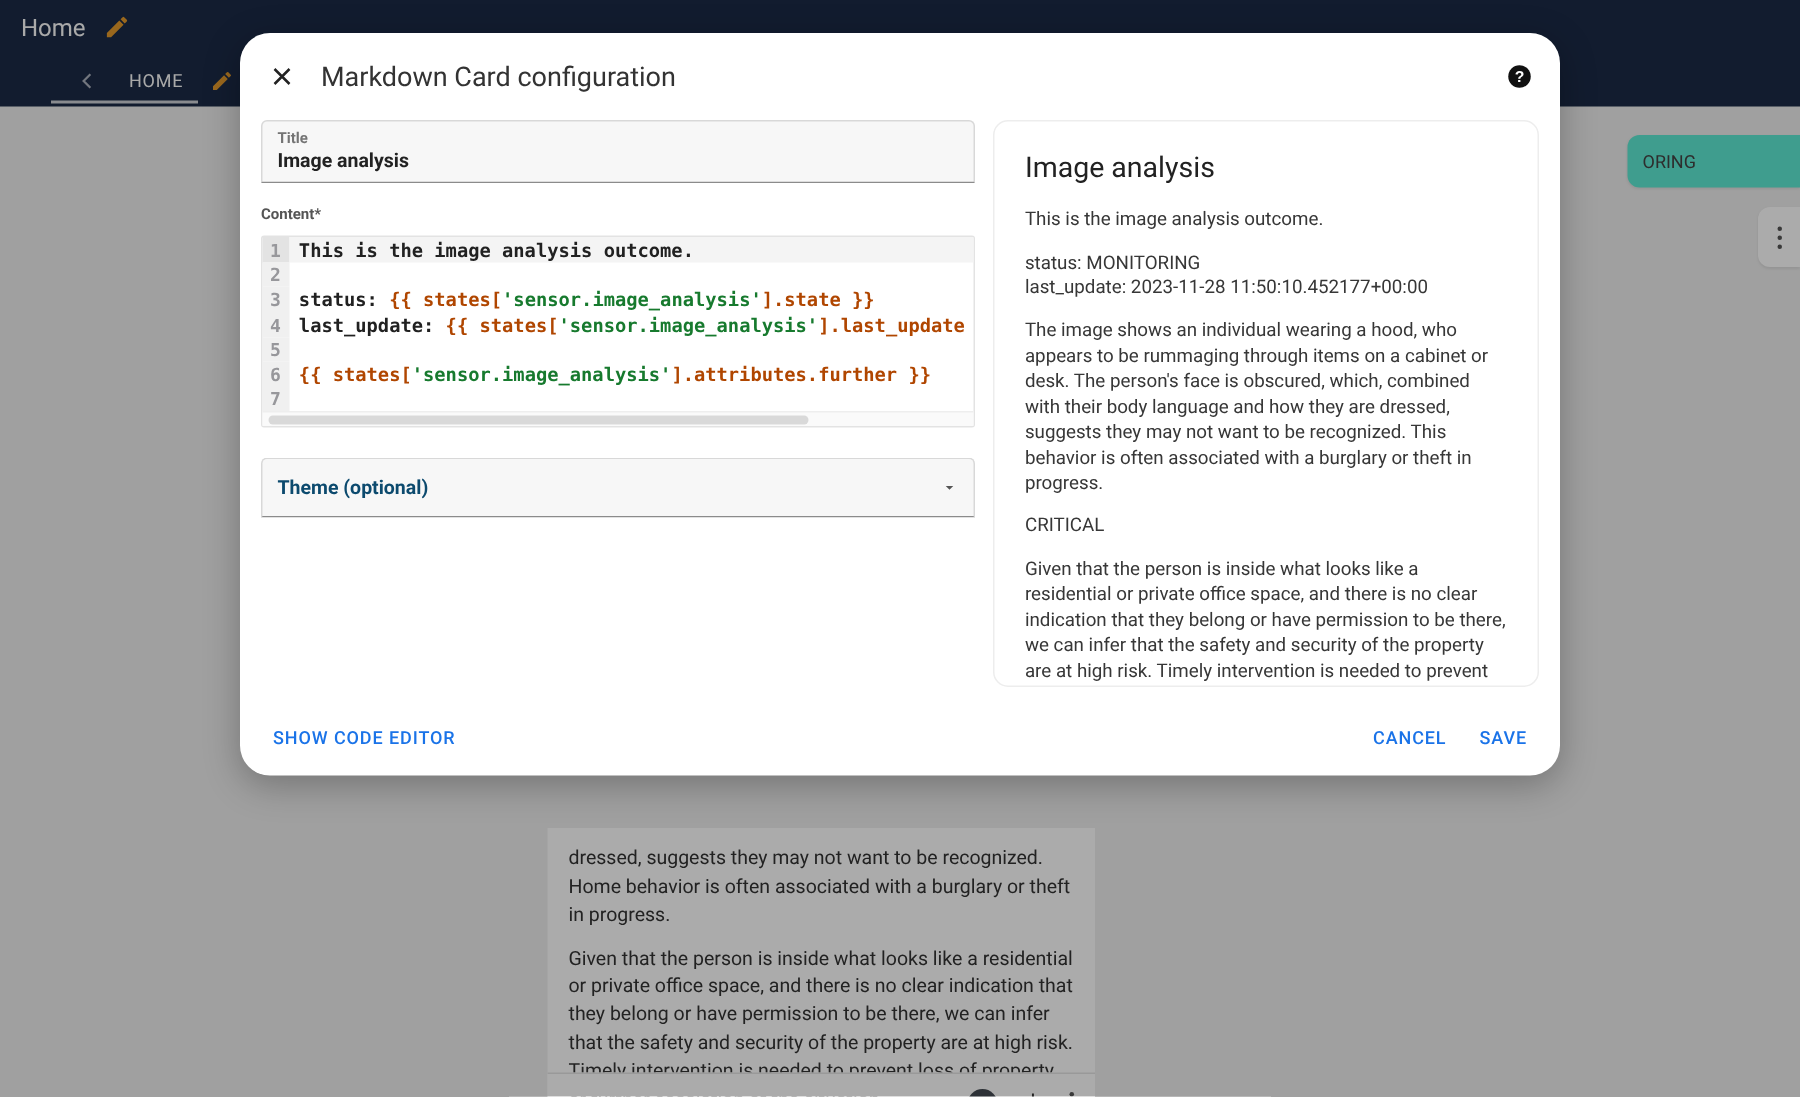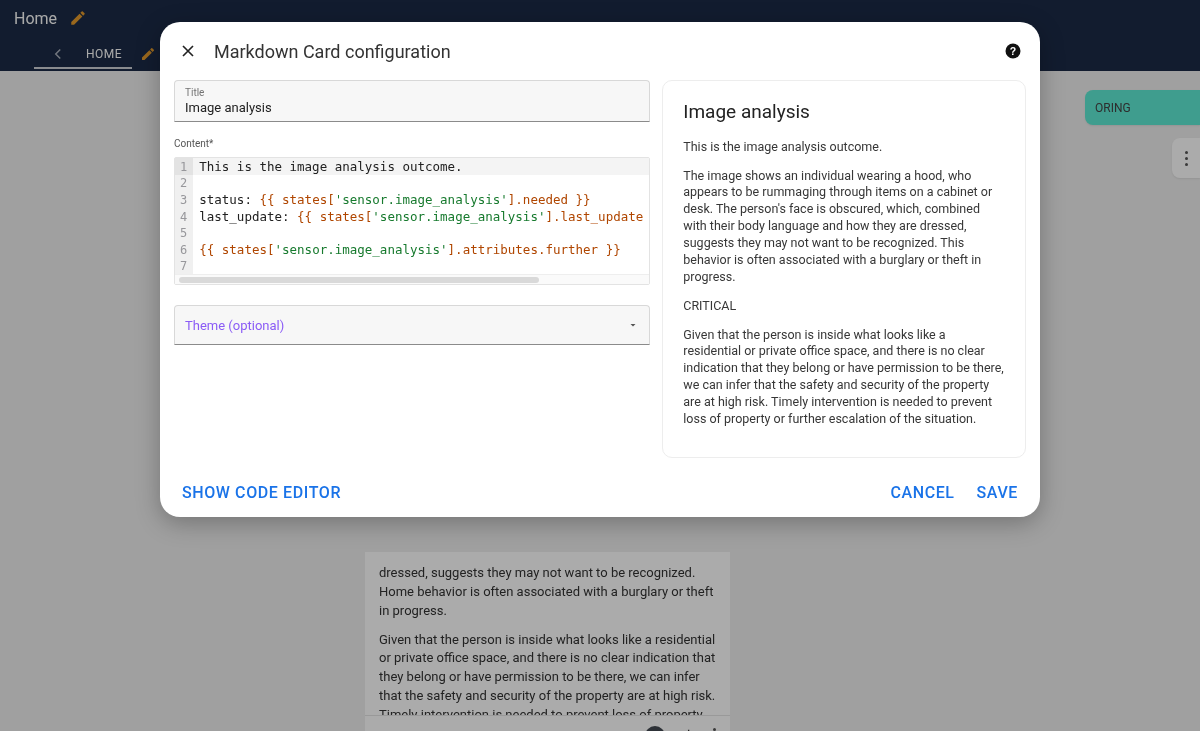--- a/index.html
+++ b/index.html
@@ -24,43 +24,43 @@
   .bg-card-footer .controls { display:flex; align-items:center; gap:18px; font-size:20px; color:#333; }
   .badge2 { width:20px; height:20px; border-radius:50%; background:#444a52; color:#fff; font-size:12px; display:flex; align-items:center; justify-content:center; }
   
   .overlay { position:absolute; inset:0; background:rgba(0,0,0,0.33); display:flex; justify-content:center; }
   .dialog { margin-top:22px; width:880px; background:#fff; border-radius:20px; box-shadow:0 6px 24px rgba(0,0,0,0.28); padding:0; display:flex; flex-direction:column; height:495px; }
   .dialog-header { display:flex; align-items:center; height:58px; padding:0 18px; position:relative; }
   .dialog-header .close { width:20px; height:20px; color:#222; margin-right:16px; cursor:pointer; }
   .dialog-header .title { font-size:18px; color:#333; font-weight:400;}
   .dialog-header .help { position:absolute; right:18px; width:18px; height:18px; }
   .dialog-body { flex:1; display:flex; padding:0 14px; gap:12px; overflow:hidden; }
-  .left-pane { flex:1; display:flex; flex-direction:column; }
+  .left-pane { flex:1; display:flex; flex-direction:column;font-weight:bold; }
   .title-field { border:1px solid #d8d8d8; background:#f7f7f7; border-radius:4px 4px 0 0; border-bottom-color:#8b8b8b; padding:6px 10px 6px 10px; margin-bottom:16px; }
   .title-field .lbl { font-size:10px; color:#747474; }
   .title-field .val { font-size:13px; color:#222; margin-top:2px; }
   .content-label { font-size:10px; color:#555; margin-bottom:8px; }
   .editor { border:1px solid #e3e3e3; border-radius:2px; font-family:ui-monospace,Menlo,Consolas,monospace; font-size:12.5px; position:relative; }
   .editor table { border-collapse:collapse; width:100%; }
   .editor td.gut { width:14px; background:#f0f0f0; color:#97979b; text-align:right; padding:1px 5px; font-size:12px; user-select:none; border-right:1px solid transparent;}
   .editor td.code { padding:1px 6px; white-space:nowrap; }
   .editor tr.active td.gut { background:#e3e3e3; }
   .editor tr.active td.code { background:#f4f4f4; }
   .editor .scroll { height:10px; background:#fafafa; border-top:1px solid #eee; position:relative; }
   .editor .scroll .thumb { position:absolute; left:4px; top:2px; height:6px; width:360px; background:#d9d9d9; border-radius:3px; }
   .code .tmpl { color:#b04600; }
   .code .str { color:#177a2e; }
-  .theme-field { margin-top:20px; border:1px solid #d8d8d8; background:#f7f7f7; border-radius:4px 4px 0 0; border-bottom-color:#8b8b8b; height:40px; display:flex; align-items:center; justify-content:space-between; padding:0 10px; font-size:13px; color:#8b5cf6; }
+  .theme-field { margin-top:20px; border:1px solid #d8d8d8; background:#f7f7f7; border-radius:4px 4px 0 0; border-bottom-color:#8b8b8b; height:40px; display:flex; align-items:center; justify-content:space-between; padding:0 10px; font-size:13px; color:#0c4a6e; }
   .theme-field .chev { color:#555;}
   .right-pane { width:385px; }
   .preview-card { border:1px solid #ededed; border-radius:10px; padding:18px 20px 14px 20px; height:378px; overflow:hidden; font-size:12.5px; color:#373737; line-height:1.35;}
   .preview-card h3 { font-size:19px; font-weight:400; color:#222; margin-bottom:14px;}
   .preview-card p { margin-bottom:12px; }
   .dialog-footer { height:50px; display:flex; align-items:center; justify-content:space-between; padding:0 22px; }
-  .dialog-footer .link { color:#1a73e8; font-size:16px; font-weight:500; letter-spacing:0.6px;}
+  .dialog-footer .link { color:#1a73e8; font-size:12px; font-weight:500; letter-spacing:0.6px;}
   .dialog-footer .actions { display:flex; gap:22px;justify-content:center;}
   svg { display:block; }
   .vert-dots { display:flex; flex-direction:column; gap:3px;}
   .vert-dots span { width:3px; height:3px; border-radius:50%; background:#555;}
 </style>
 </head>
 <body>
 
 <div class="bg-header">
   <div class="bg-header-row1">
@@ -151,21 +151,21 @@
                 <tr class="active">
                   <td class="gut">1</td>
                   <td class="code">This is the image analysis outcome.</td>
                 </tr>
             <tr>
                   <td class="gut">2</td>
                   <td class="code"></td>
                 </tr>
             <tr>
                   <td class="gut">3</td>
-                  <td class="code"><span>status: </span><span class="tmpl">{{ states[</span><span class="str">'sensor.image_analysis'</span><span class="tmpl">].needed }}</span></td>
+                  <td class="code"><span>status: </span><span class="tmpl">{{ states[</span><span class="str">'sensor.image_analysis'</span><span class="tmpl">].state }}</span></td>
                 </tr>
             <tr>
                   <td class="gut">4</td>
                   <td class="code"><span>last_update: </span><span class="tmpl">{{ states[</span><span class="str">'sensor.image_analysis'</span><span class="tmpl">].last_update</span></td>
                 </tr>
             <tr>
                   <td class="gut">5</td>
                   <td class="code"></td>
                 </tr>
             <tr>
@@ -190,20 +190,21 @@
                 <path d="M7 10l5 5 5-5z"></path>
               </svg>
           </span>
         </div>
       </div>
 
       <div class="right-pane">
         <div class="preview-card">
           <h3>Image analysis</h3>
           <p>This is the image analysis outcome.</p>
+          <p><span>status: MONITORING</span><br><span>last_update: 2023-11-28 11:50:10.452177+00:00</span></p>
           <p>The image shows an individual wearing a hood, who appears to be rummaging through items on a cabinet or desk. The person's face is obscured, which, combined with their body language and how they are dressed, suggests they may not want to be recognized. This behavior is often associated with a burglary or theft in progress.</p>
           <p>CRITICAL</p>
           <p>Given that the person is inside what looks like a residential or private office space, and there is no clear indication that they belong or have permission to be there, we can infer that the safety and security of the property are at high risk. Timely intervention is needed to prevent loss of property or further escalation of the situation.</p>
         </div>
       </div>
     </div>
 
     <div class="dialog-footer">
       <span class="link">SHOW CODE EDITOR</span>
       <div class="actions">

